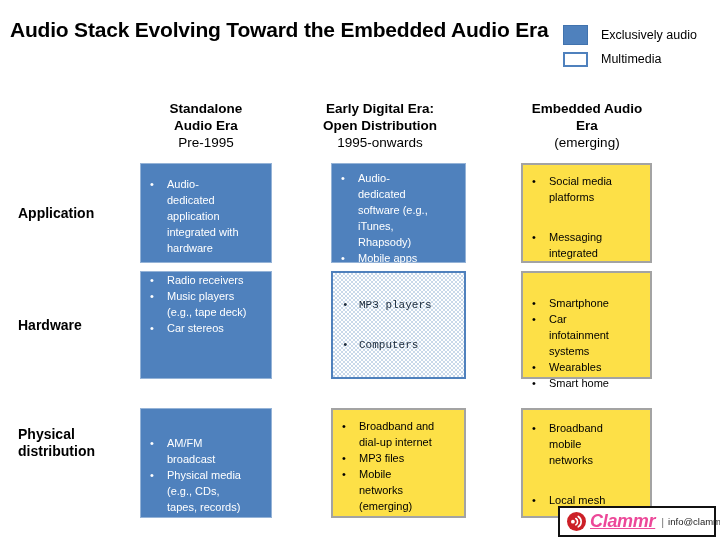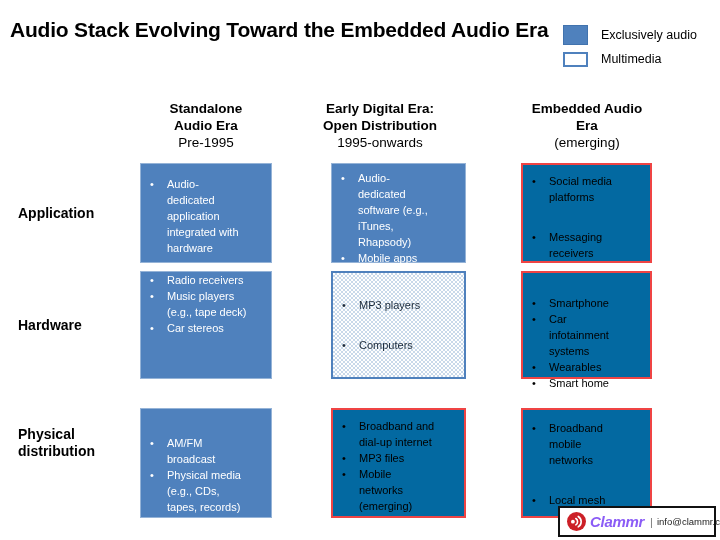--- a/index.html
+++ b/index.html
@@ -38,26 +38,27 @@
     position:absolute;box-sizing:border-box;
     font-size:11px;line-height:16px;
   }
   .c1{left:140px;width:132px;}
   .c2{left:331px;width:135px;}
   .c3{left:521px;width:131px;}
   .r1{top:163px;height:100px;}
   .r2{top:271px;height:108px;}
   .r3{top:387px;height:110px;margin-top:21px;}
   .fill-audio{background:#4f81bd;border:1px solid #95b3d7;color:#fff;}
-  .fill-multimedia{background:#0369a1;border:2px solid #ef4444;color:#000;}
+  .fill-multimedia{background:#fde047;border:2px solid #a3a3a3;color:#000;}
   .fill-mixed{
     border:2px solid #4f81bd;color:#1b2a3a;
     background-color:#fff;
     background-image:conic-gradient(#c9d9ea 25%,#ffffff 25% 50%,#c9d9ea 50% 75%,#ffffff 75%);
     background-size:4px 4px;
+    font-family:Liberation Mono, monospace;
   }
   #cell0{padding-top:12px;}
   #cell1{padding-top:6px;}
   #cell2{padding-top:8px;}
   #cell3{}
   #cell4{padding-top:24px;}
   #cell5{padding-top:22px;}
   #cell6{padding-top:26px;}
   #cell7{padding-top:8px;}
   #cell8{padding-top:10px;}
@@ -65,21 +66,21 @@
   .cell li{position:relative;padding-left:26px;white-space:pre-line;}
   .cell li::before{content:"\2022";position:absolute;left:9px;top:0;}
   .cell li.gap{margin-top:24px;}
   
   .logo-box{
     position:absolute;left:558px;top:506px;width:158px;height:31px;
     box-sizing:border-box;border:2px solid #111;background:#fff;
     display:flex;align-items:center;padding-left:7px;
   }
   .logo-icon{flex:0 0 auto;width:19px;height:19px;margin-right:4px;}
-  .brand{font-size:15px;font-weight:bold;font-style:italic;letter-spacing:-0.3px;color:#8b5cf6;}
+  .brand{font-size:18px;font-weight:bold;font-style:italic;letter-spacing:-0.3px;color:#ec4899;text-decoration:underline;}
   .logo-divider{font-size:11px;color:#777;margin:0 4px 0 6px;}
   .email{font-size:9.5px;color:#222;}
 </style>
 </head>
 <body>
 
 <div class="title">Audio Stack Evolving Toward the Embedded Audio Era</div>
 
 <div class="legend-swatch sw-audio"></div>
 <div class="legend-label ll-audio">Exclusively audio</div>
@@ -124,21 +125,21 @@
 iTunes,
 Rhapsody)</li>
       <li>Mobile apps</li>
     </ul>
 </div>
 <div id="cell2" class="cell r1 c3 fill-multimedia">
   <ul>
       <li>Social media
 platforms</li>
       <li class="gap">Messaging
-receivers</li>
+integrated</li>
     </ul>
 </div>
 <div id="cell3" class="cell r2 c1 fill-audio">
   <ul>
       <li>Radio receivers</li>
       <li>Music players
 (e.g., tape deck)</li>
       <li>Car stereos</li>
     </ul>
 </div>

